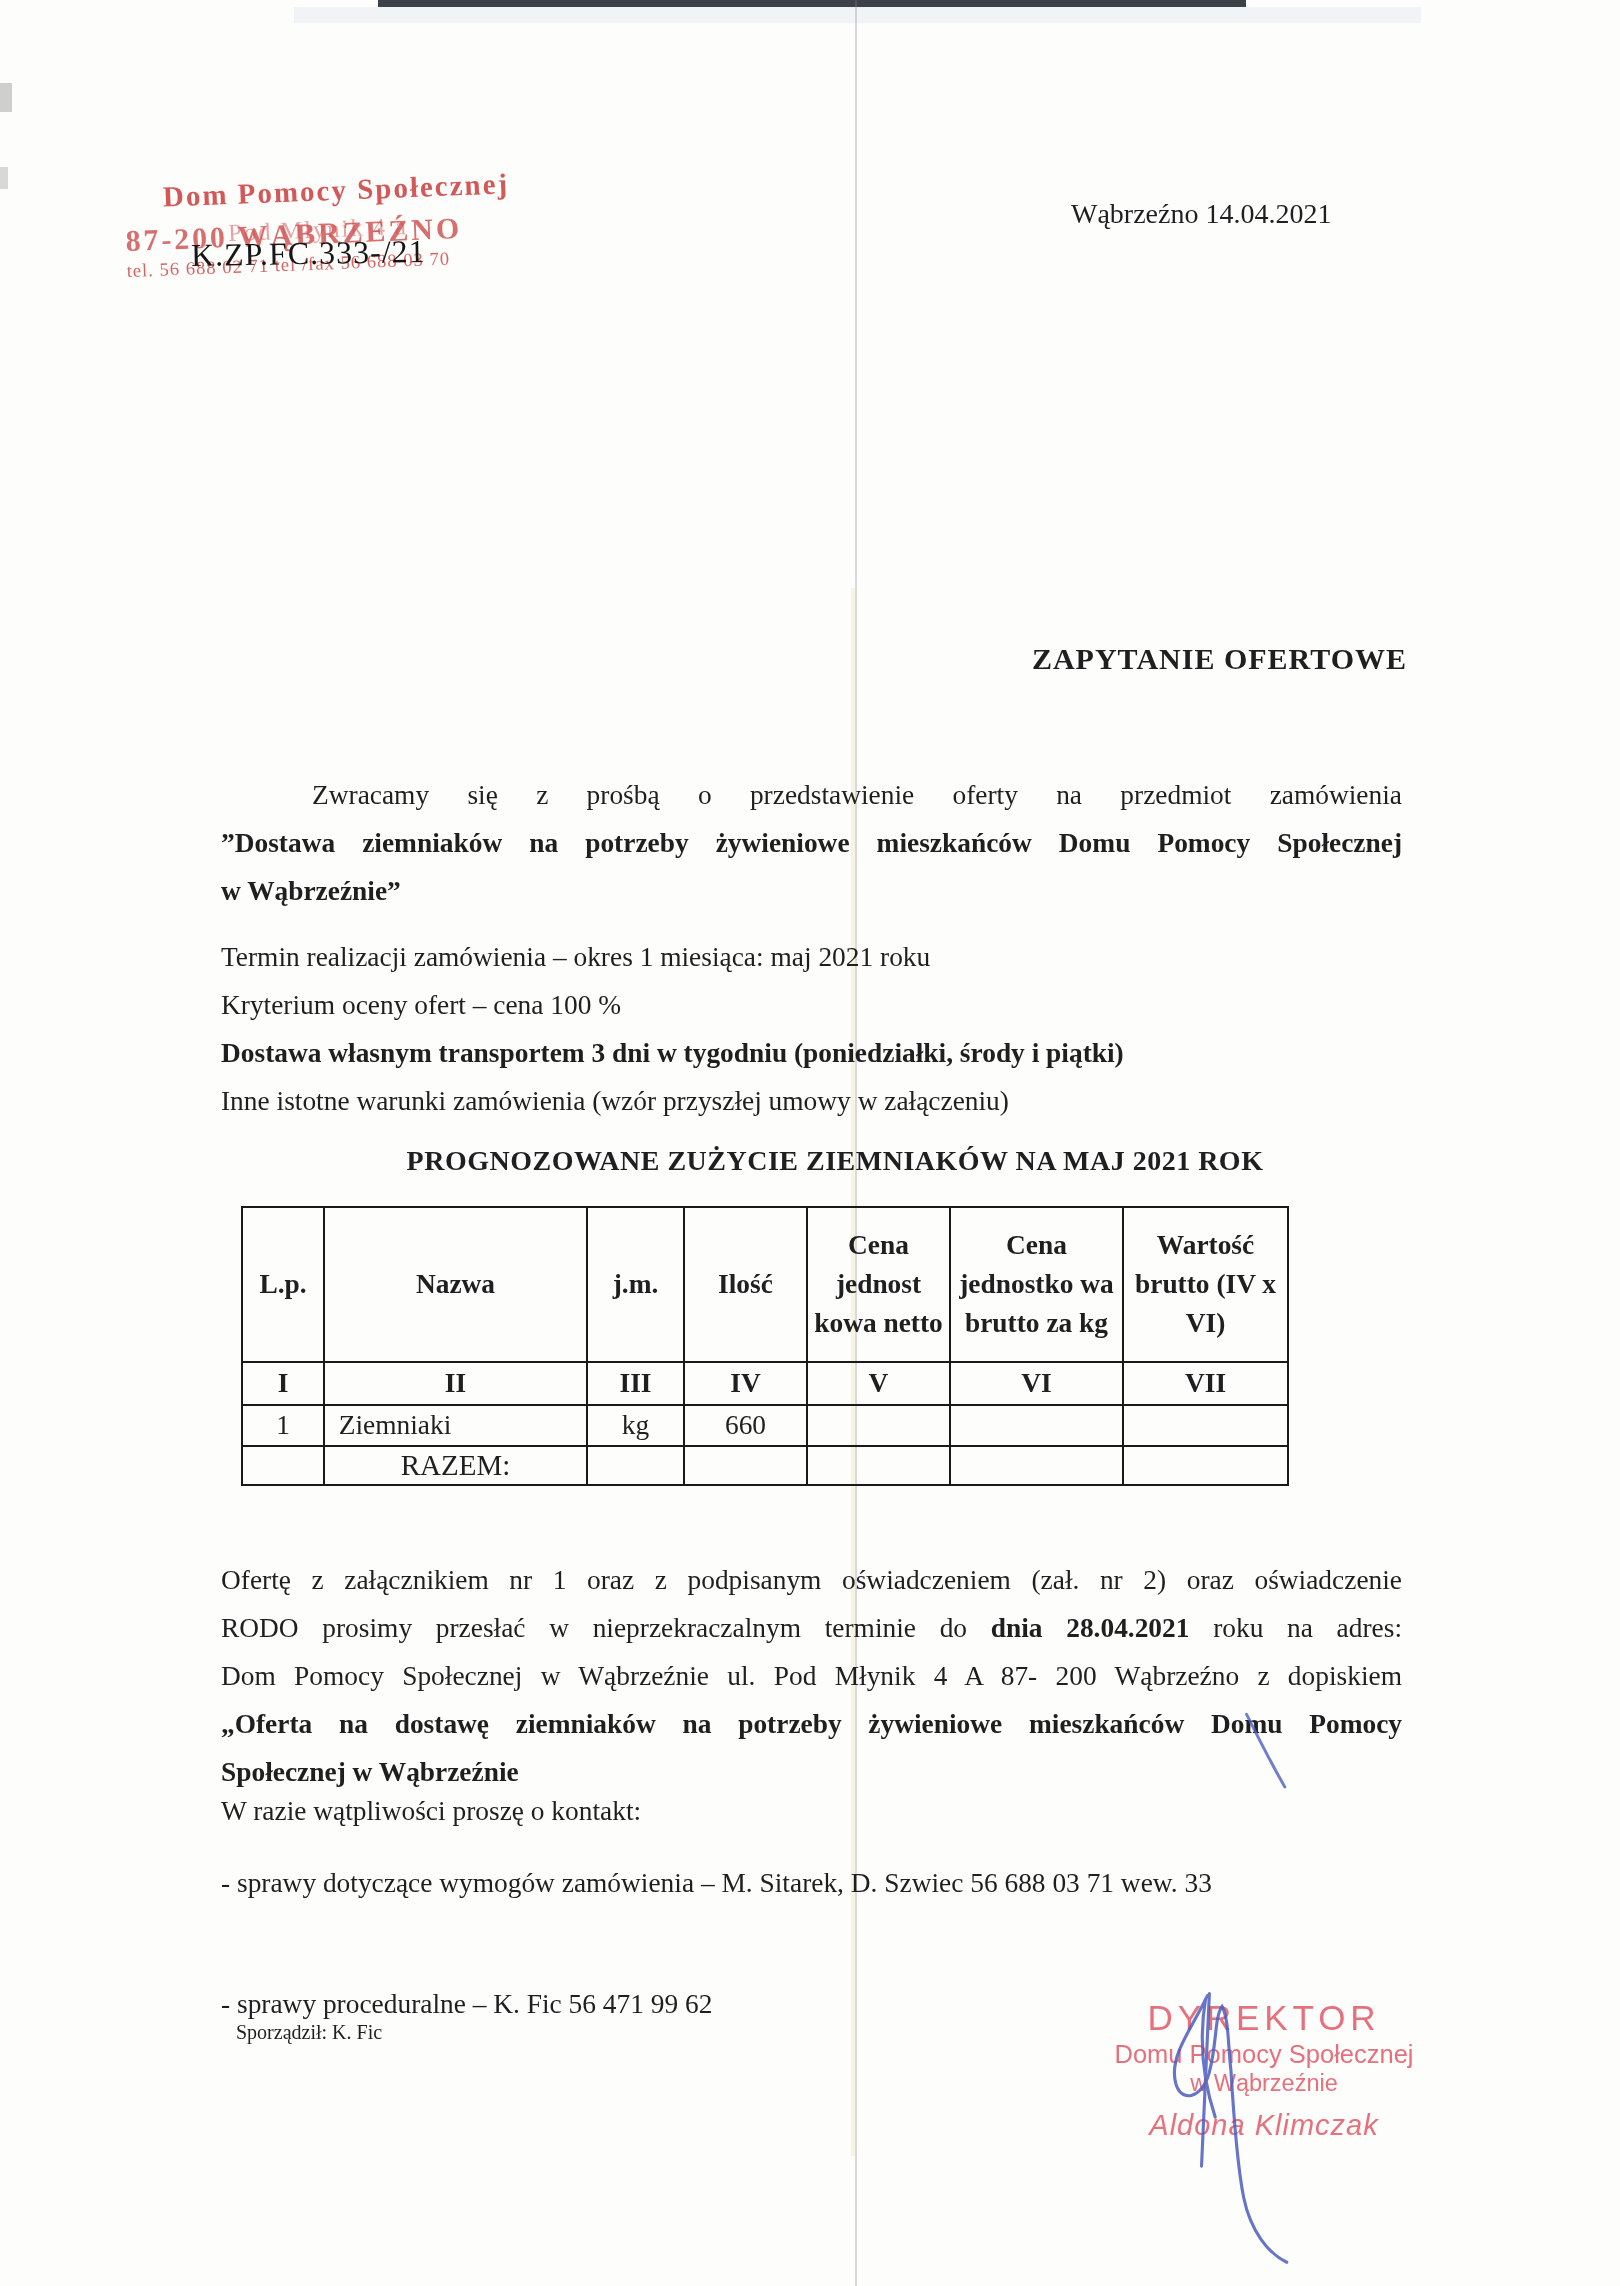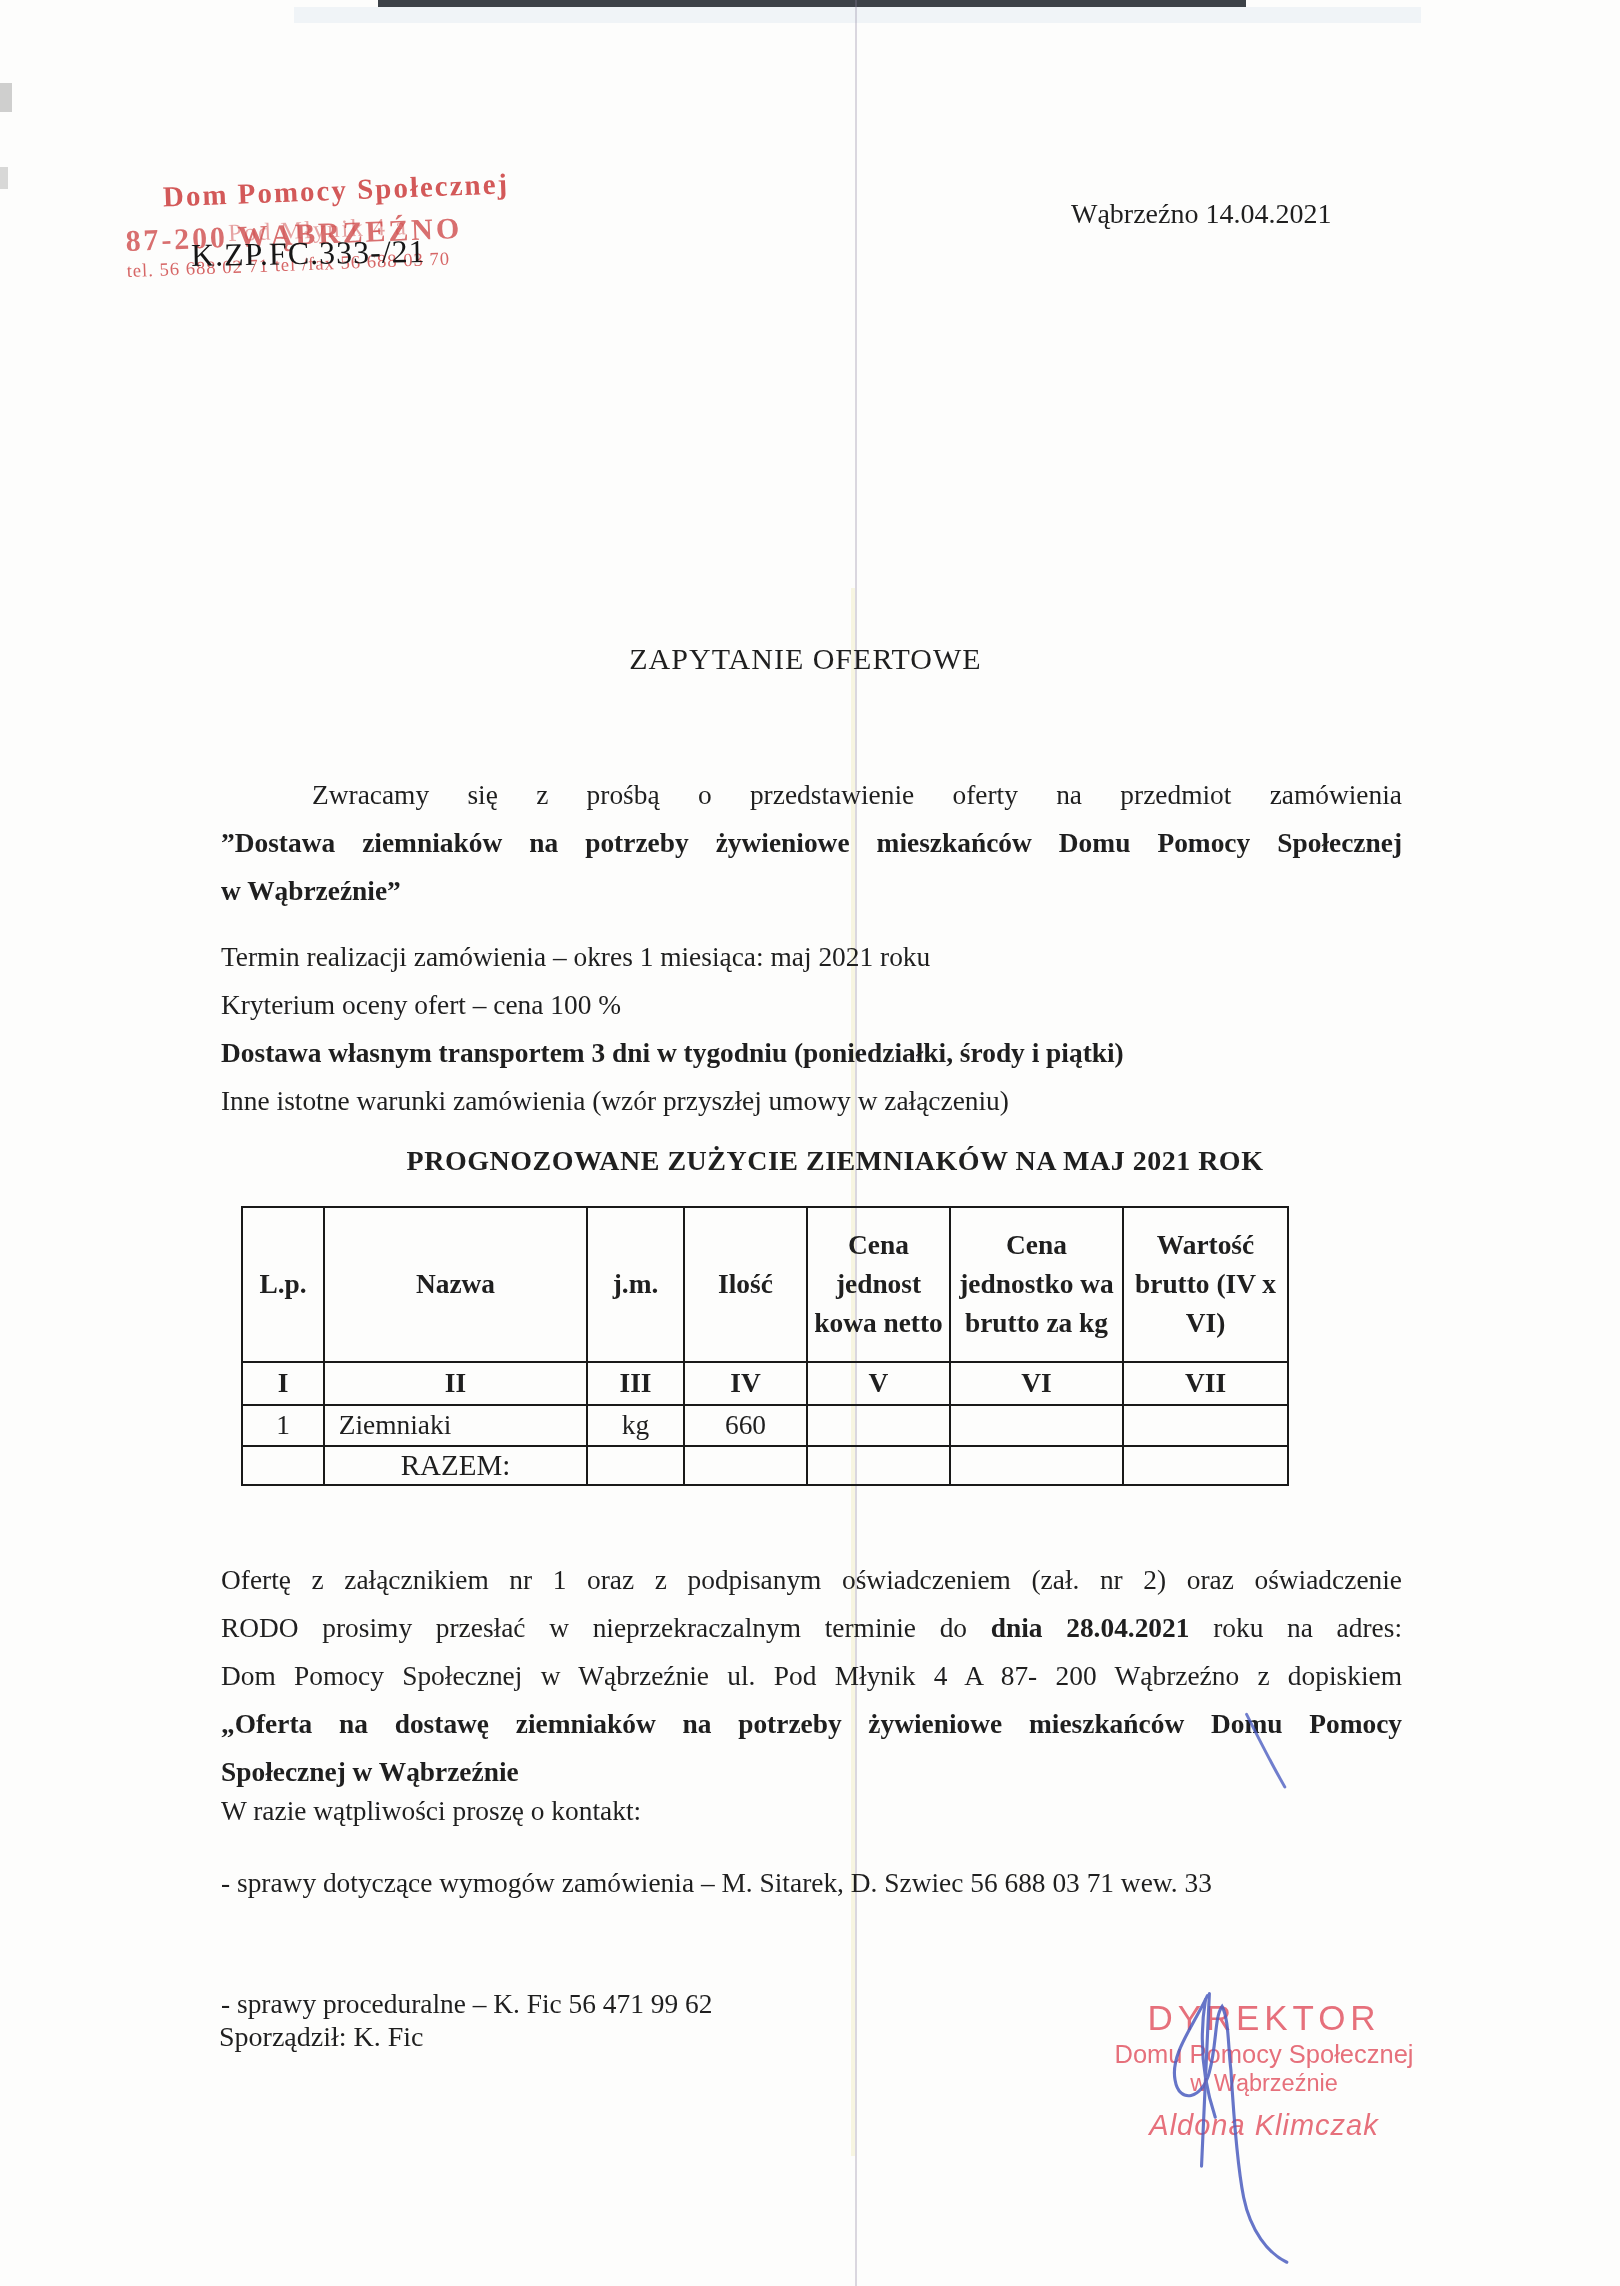--- a/index.html
+++ b/index.html
@@ -32,22 +32,22 @@
   .stamp-top .l3 { font-size:30px; letter-spacing:2.9px; font-weight:bold; opacity:.80; margin-top:-26.5px; }
   .stamp-top .l4 { font-size:18.6px; letter-spacing:1px; opacity:.85; margin-top:2px; }
   .ref-number {
     position:absolute; left:191px; top:235px;
     transform:rotate(-1deg);
     font-size:32px; color:#161616; letter-spacing:1px;
   }
   .dateline { position:absolute; left:1071px; top:198px; font-size:28px; }
 
   .doc-title {
-    position:absolute; left:215px; top:642px; width:1181px;
-    text-align:center; font-size:30px; font-weight:normal; letter-spacing:1px;
+    position:absolute; left:226px; top:642px; width:1181px;
+    text-align:right; font-size:30px; font-weight:bold; letter-spacing:1px;
   }
 
   .col { position:absolute; left:221px; width:1181px; font-size:27.4px; line-height:48px; }
   .just { text-align:justify; text-align-last:justify; }
   .intro { top:771px; }
   .intro .first { padding-left:91px; }
   .b { font-weight:bold; }
 
   .terms { top:933px; }
 
@@ -69,21 +69,21 @@
   table.quote .roman td { font-weight:bold; height:43px; }
   table.quote .data td { height:41px; }
   table.quote .razem td { height:39px; font-size:29px;margin-left:20px; }
   table.quote td.name-cell { text-align:left; padding-left:13.7px; }
 
   .closing { top:1556px; }
 
   .contact-intro { position:absolute; left:221px; top:1796px; font-size:27.4px; }
   .contact-item1 { position:absolute; left:221px; top:1868px; font-size:27.4px; }
   .contact-item2 { position:absolute; left:221px; top:1945px; font-size:27.4px;margin-top:44px; }
-  .prepared { position:absolute; left:219px; top:2021px; font-size:28px; }
+  .prepared { position:absolute; left:236px; top:2021px; font-size:20px; }
 
   .stamp-bottom {
     position:absolute; left:1078px; top:1998px; width:372px;
     color:#e4616e; text-align:center; opacity:.9;
     font-family:"Liberation Sans", sans-serif;
   }
   .stamp-bottom .t1 { font-size:35px; letter-spacing:4.9px; }
   .stamp-bottom .t2 { font-size:25.5px; margin-top:2px; }
   .stamp-bottom .t3 { font-size:23.5px; margin-top:1px; }
   .stamp-bottom .t4 { font-size:29px; font-style:italic; margin-top:11.8px; letter-spacing:1px; }

